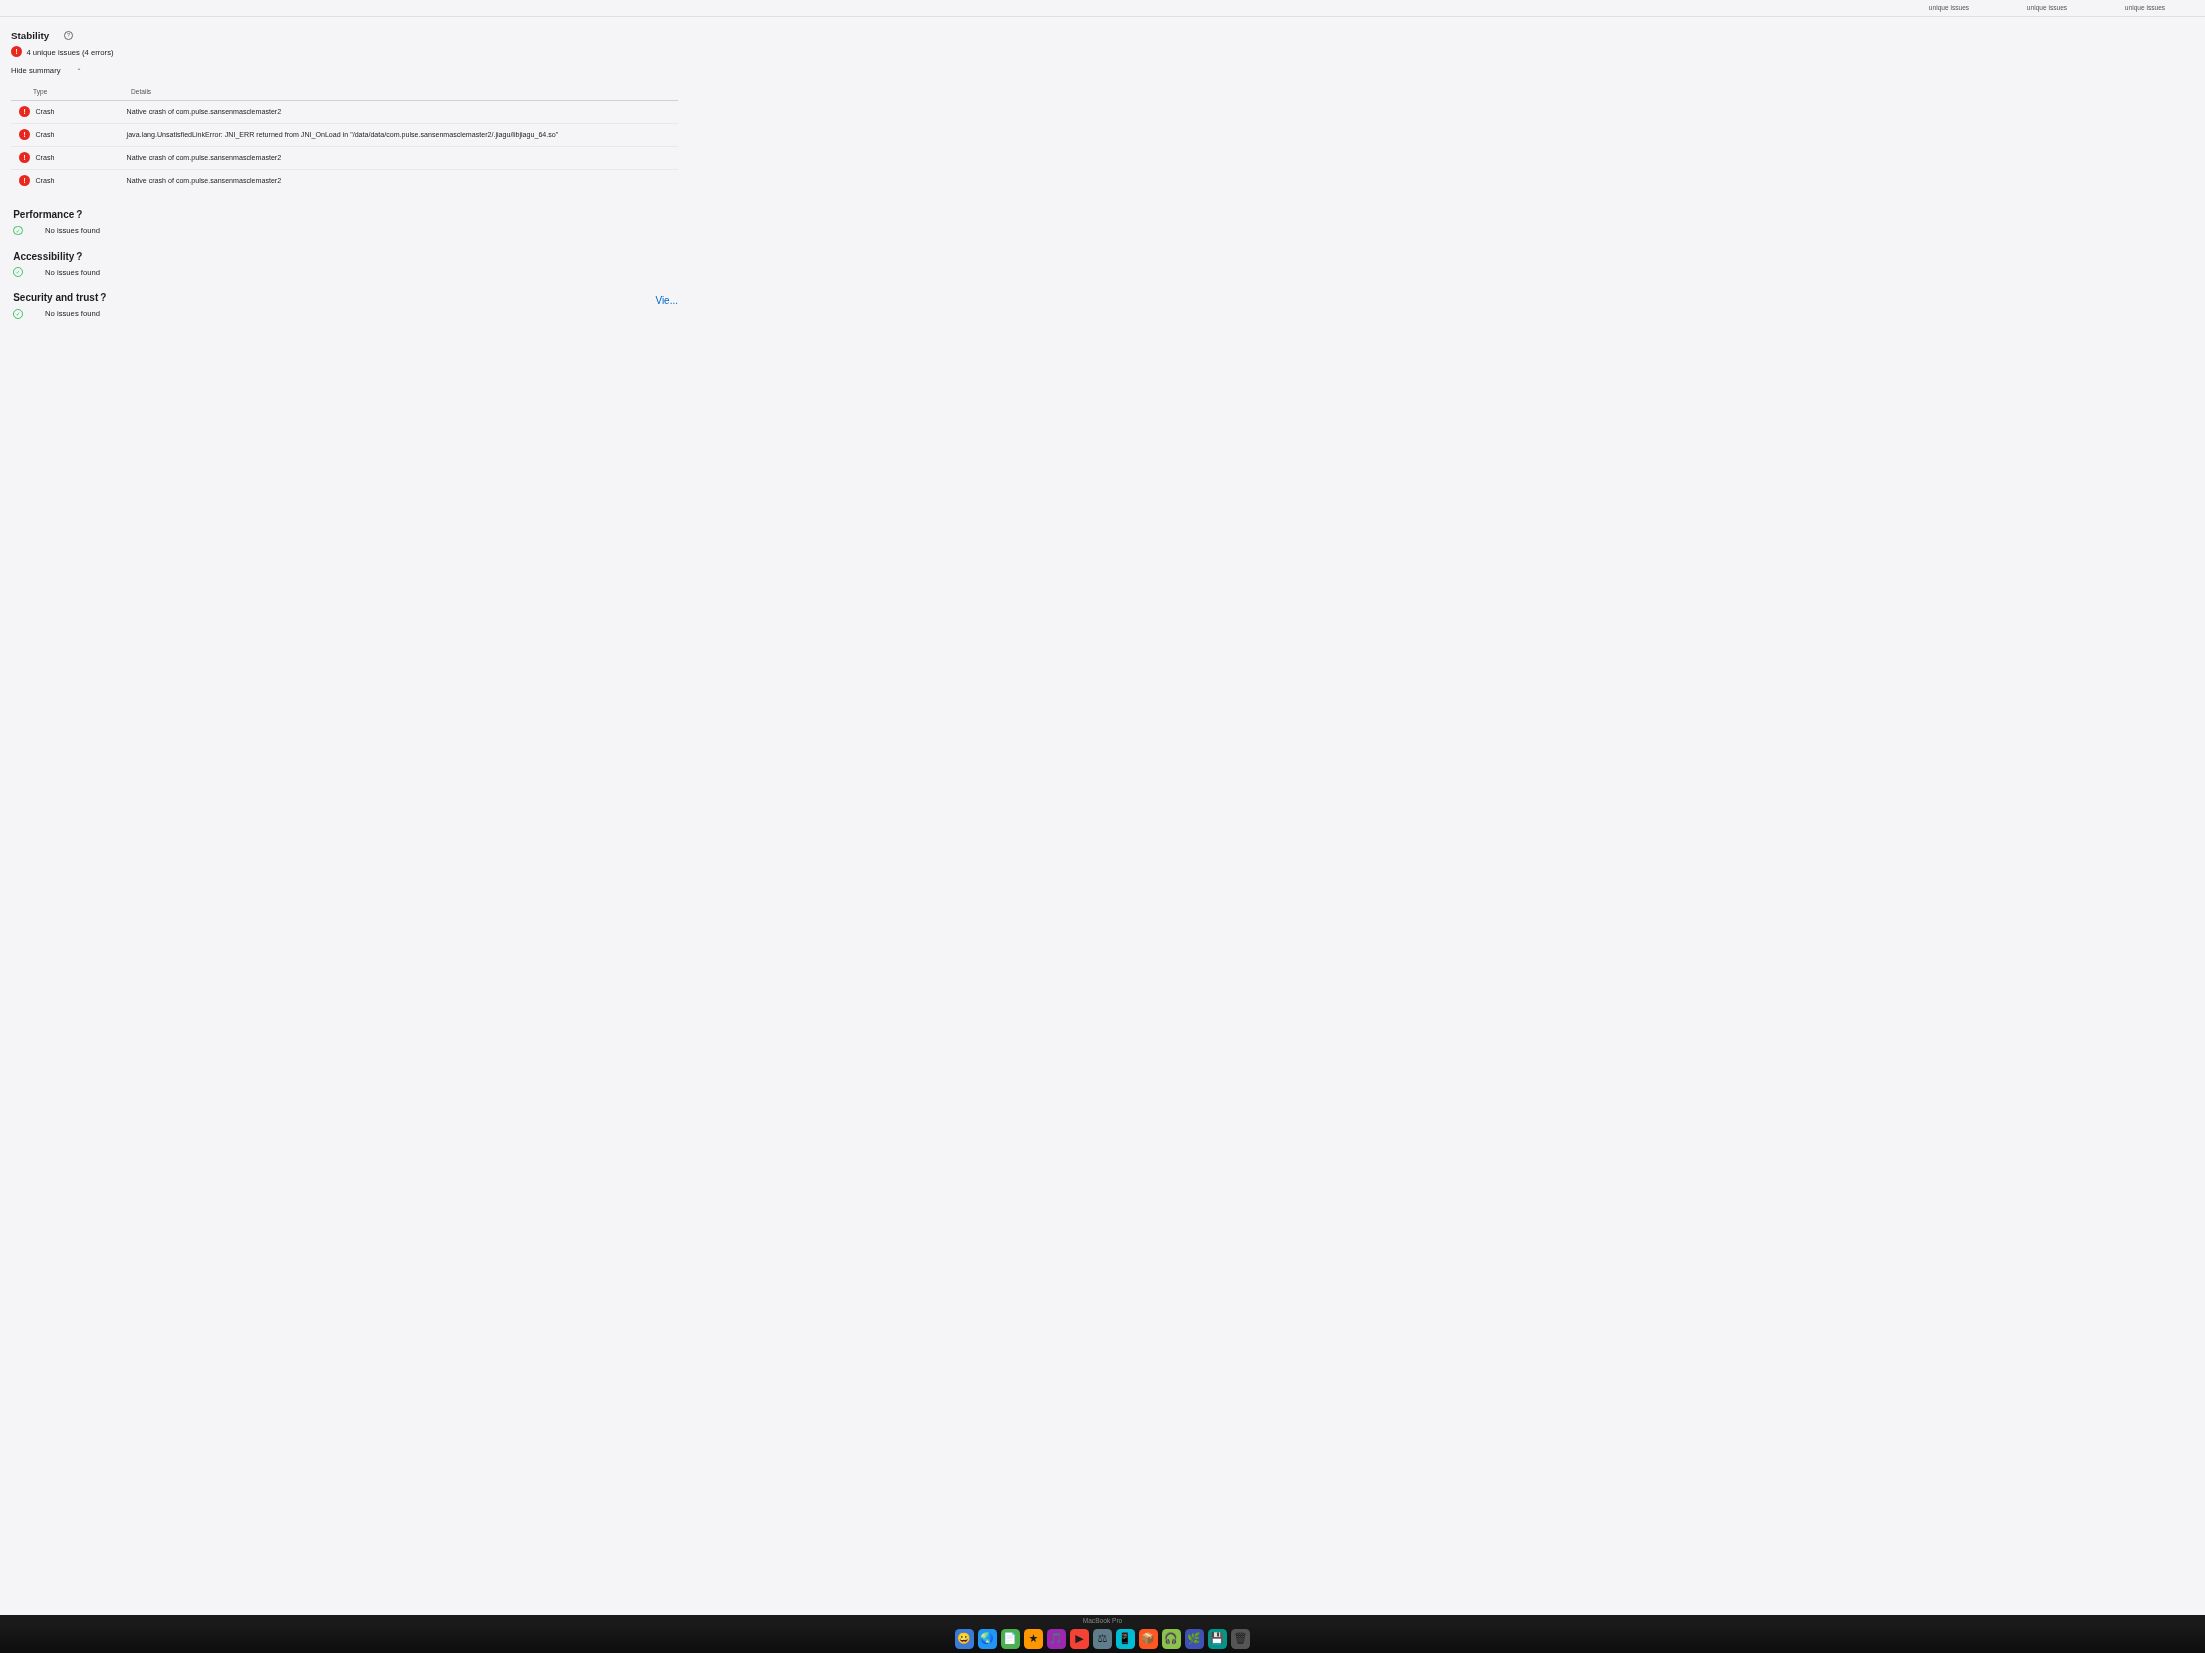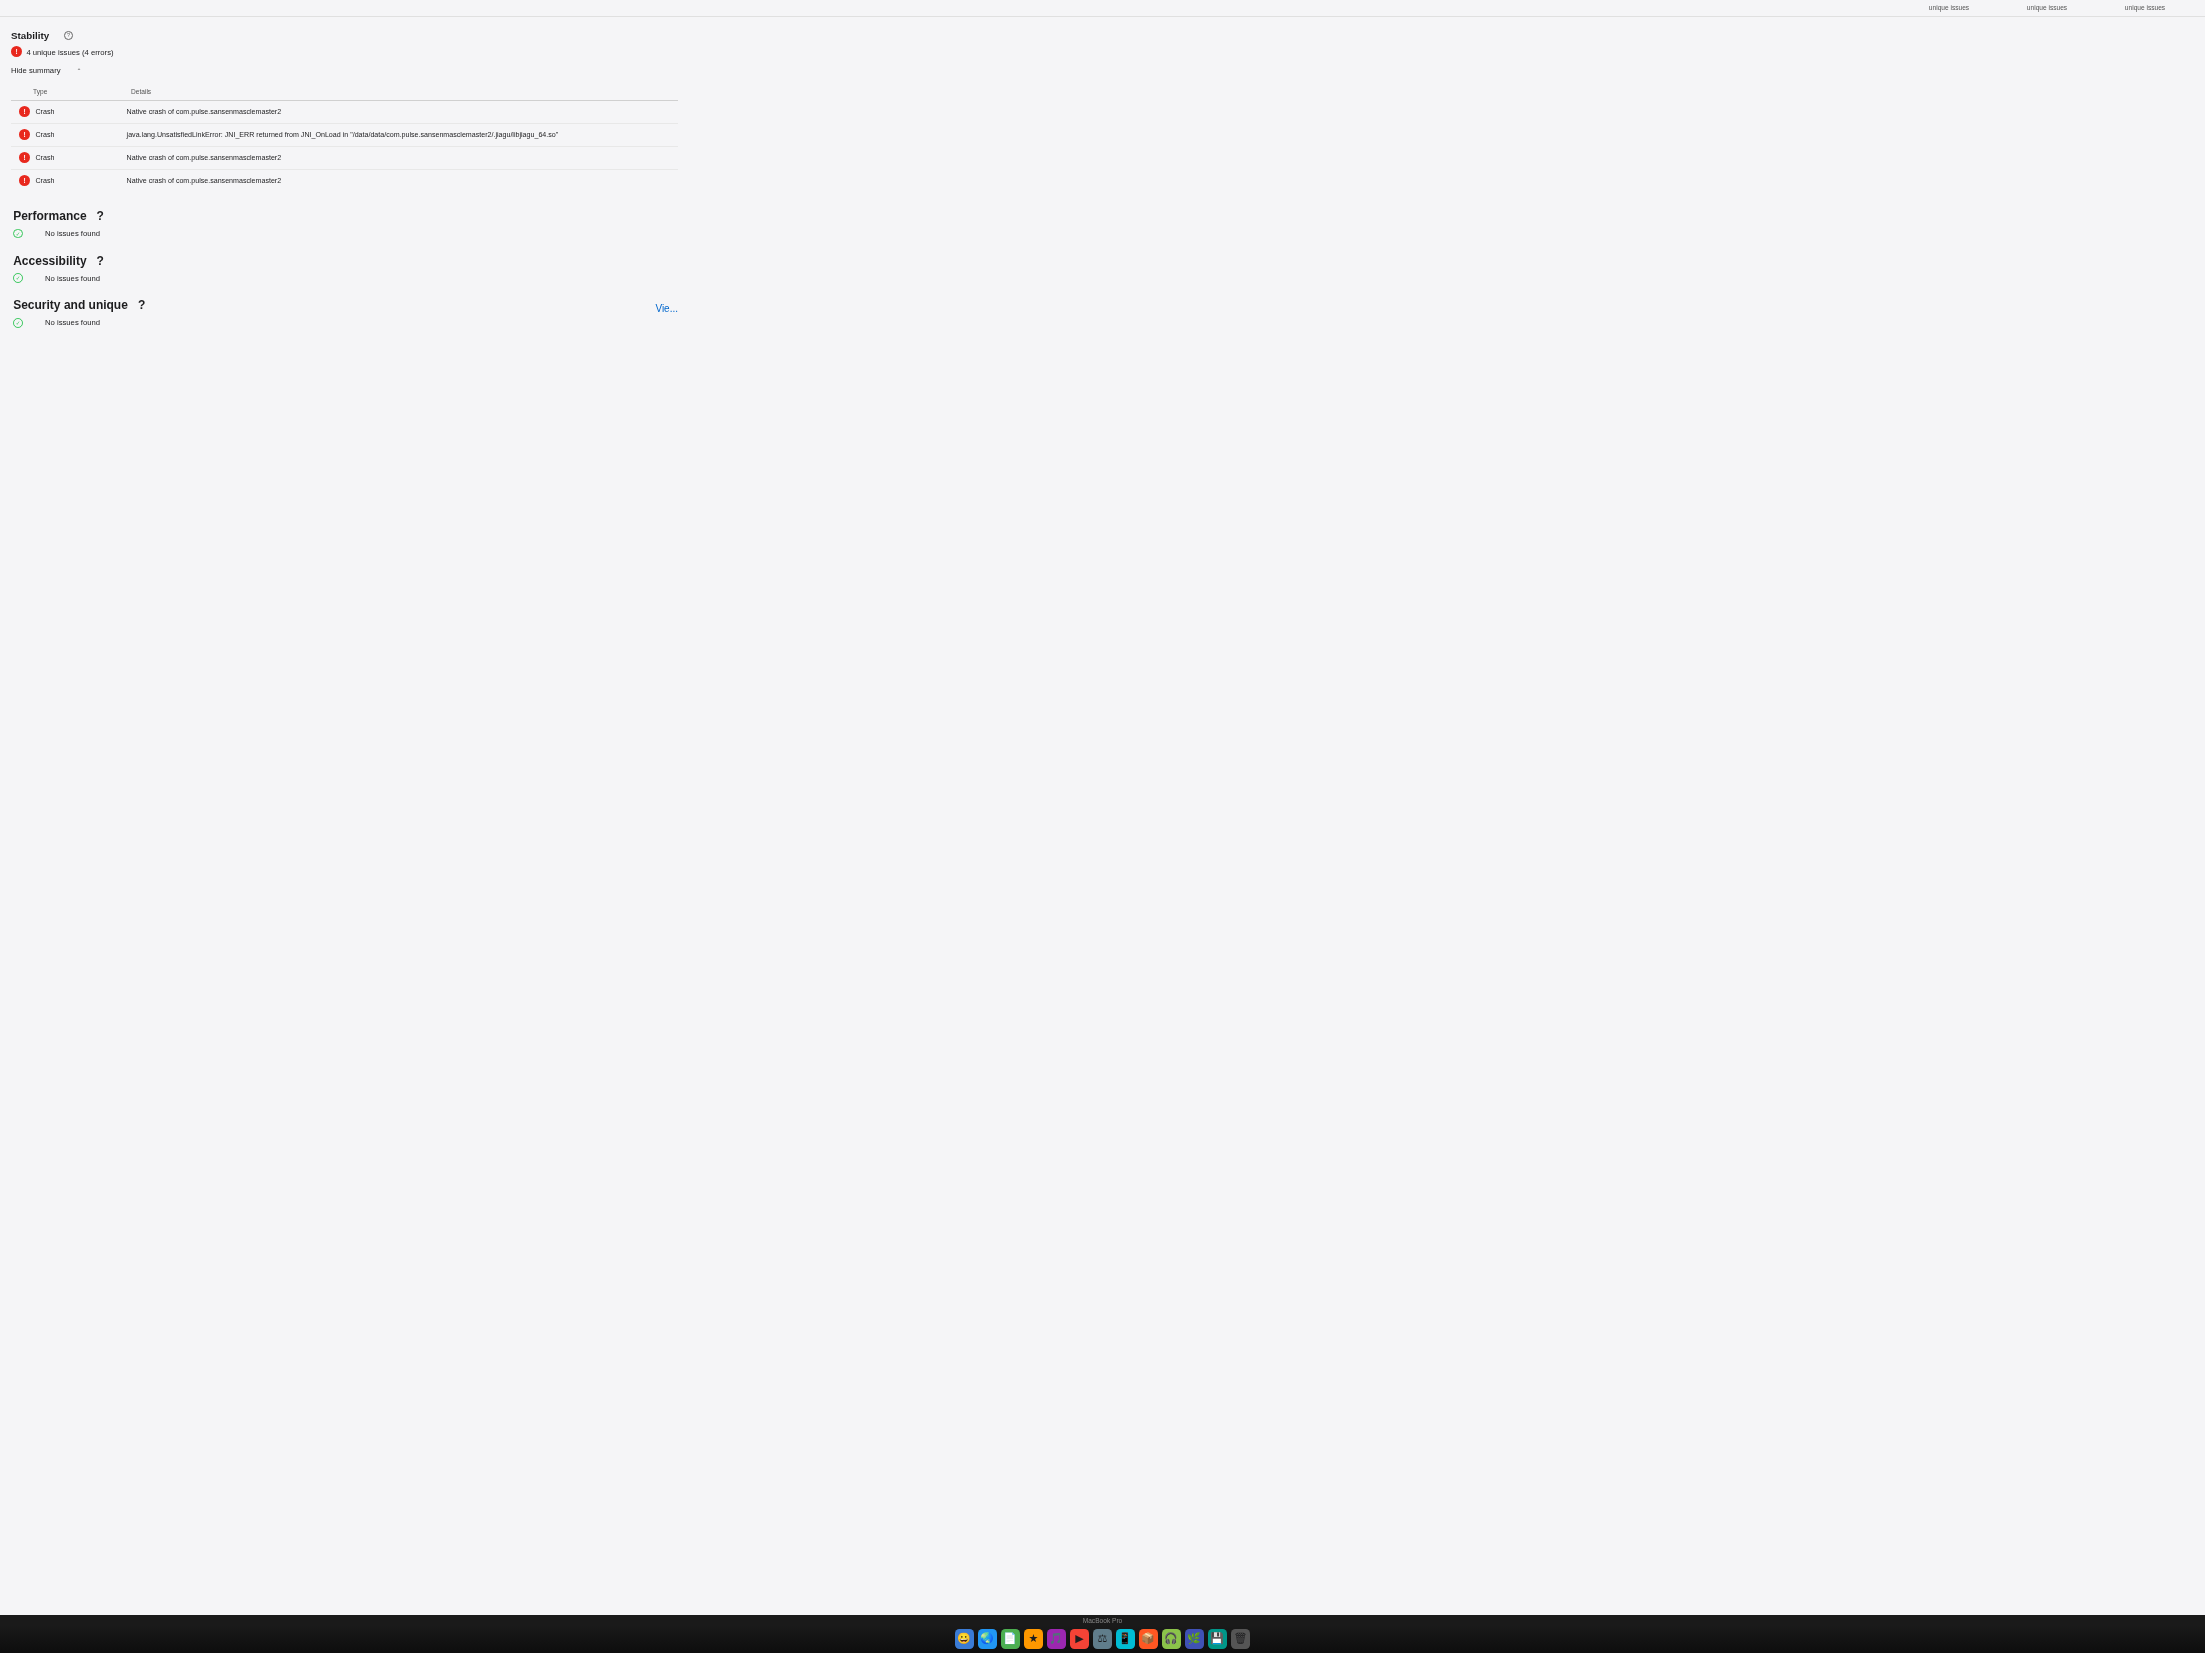--- a/index.html
+++ b/index.html
@@ -165,22 +165,22 @@
     }
 
     
     .sub-section {
       margin-bottom: 15.3px;
     }
 
     .sub-section-title {
       display: flex;
       align-items: center;
-      gap: 10px;
-      font-size: 12px;
+      gap: 2px;
+      font-size: 10px;
       font-weight: 600;
       color: #1d1d1f;
       margin-bottom: 5.5px;
       padding-left: 2.2px;
     }
 
     .no-issues {
       display: flex;
       align-items: center;
       gap: 22px;
@@ -368,21 +368,21 @@
       </div>
       <div class="no-issues">
         <span class="check-icon">✓</span>
         <span>No issues found</span>
       </div>
     </div>
 
     <div class="sub-section">
       <div class="security-header">
         <div class="sub-section-title">
-          <span>Security and unique</span>
+          <span>Security and trust</span>
           <span class="help-icon">?</span>
         </div>
         <a href="#" class="view-link">
           <span>Vie...</span>
         </a>
       </div>
       <div class="no-issues">
         <span class="check-icon">✓</span>
         <span>No issues found</span>
       </div>

